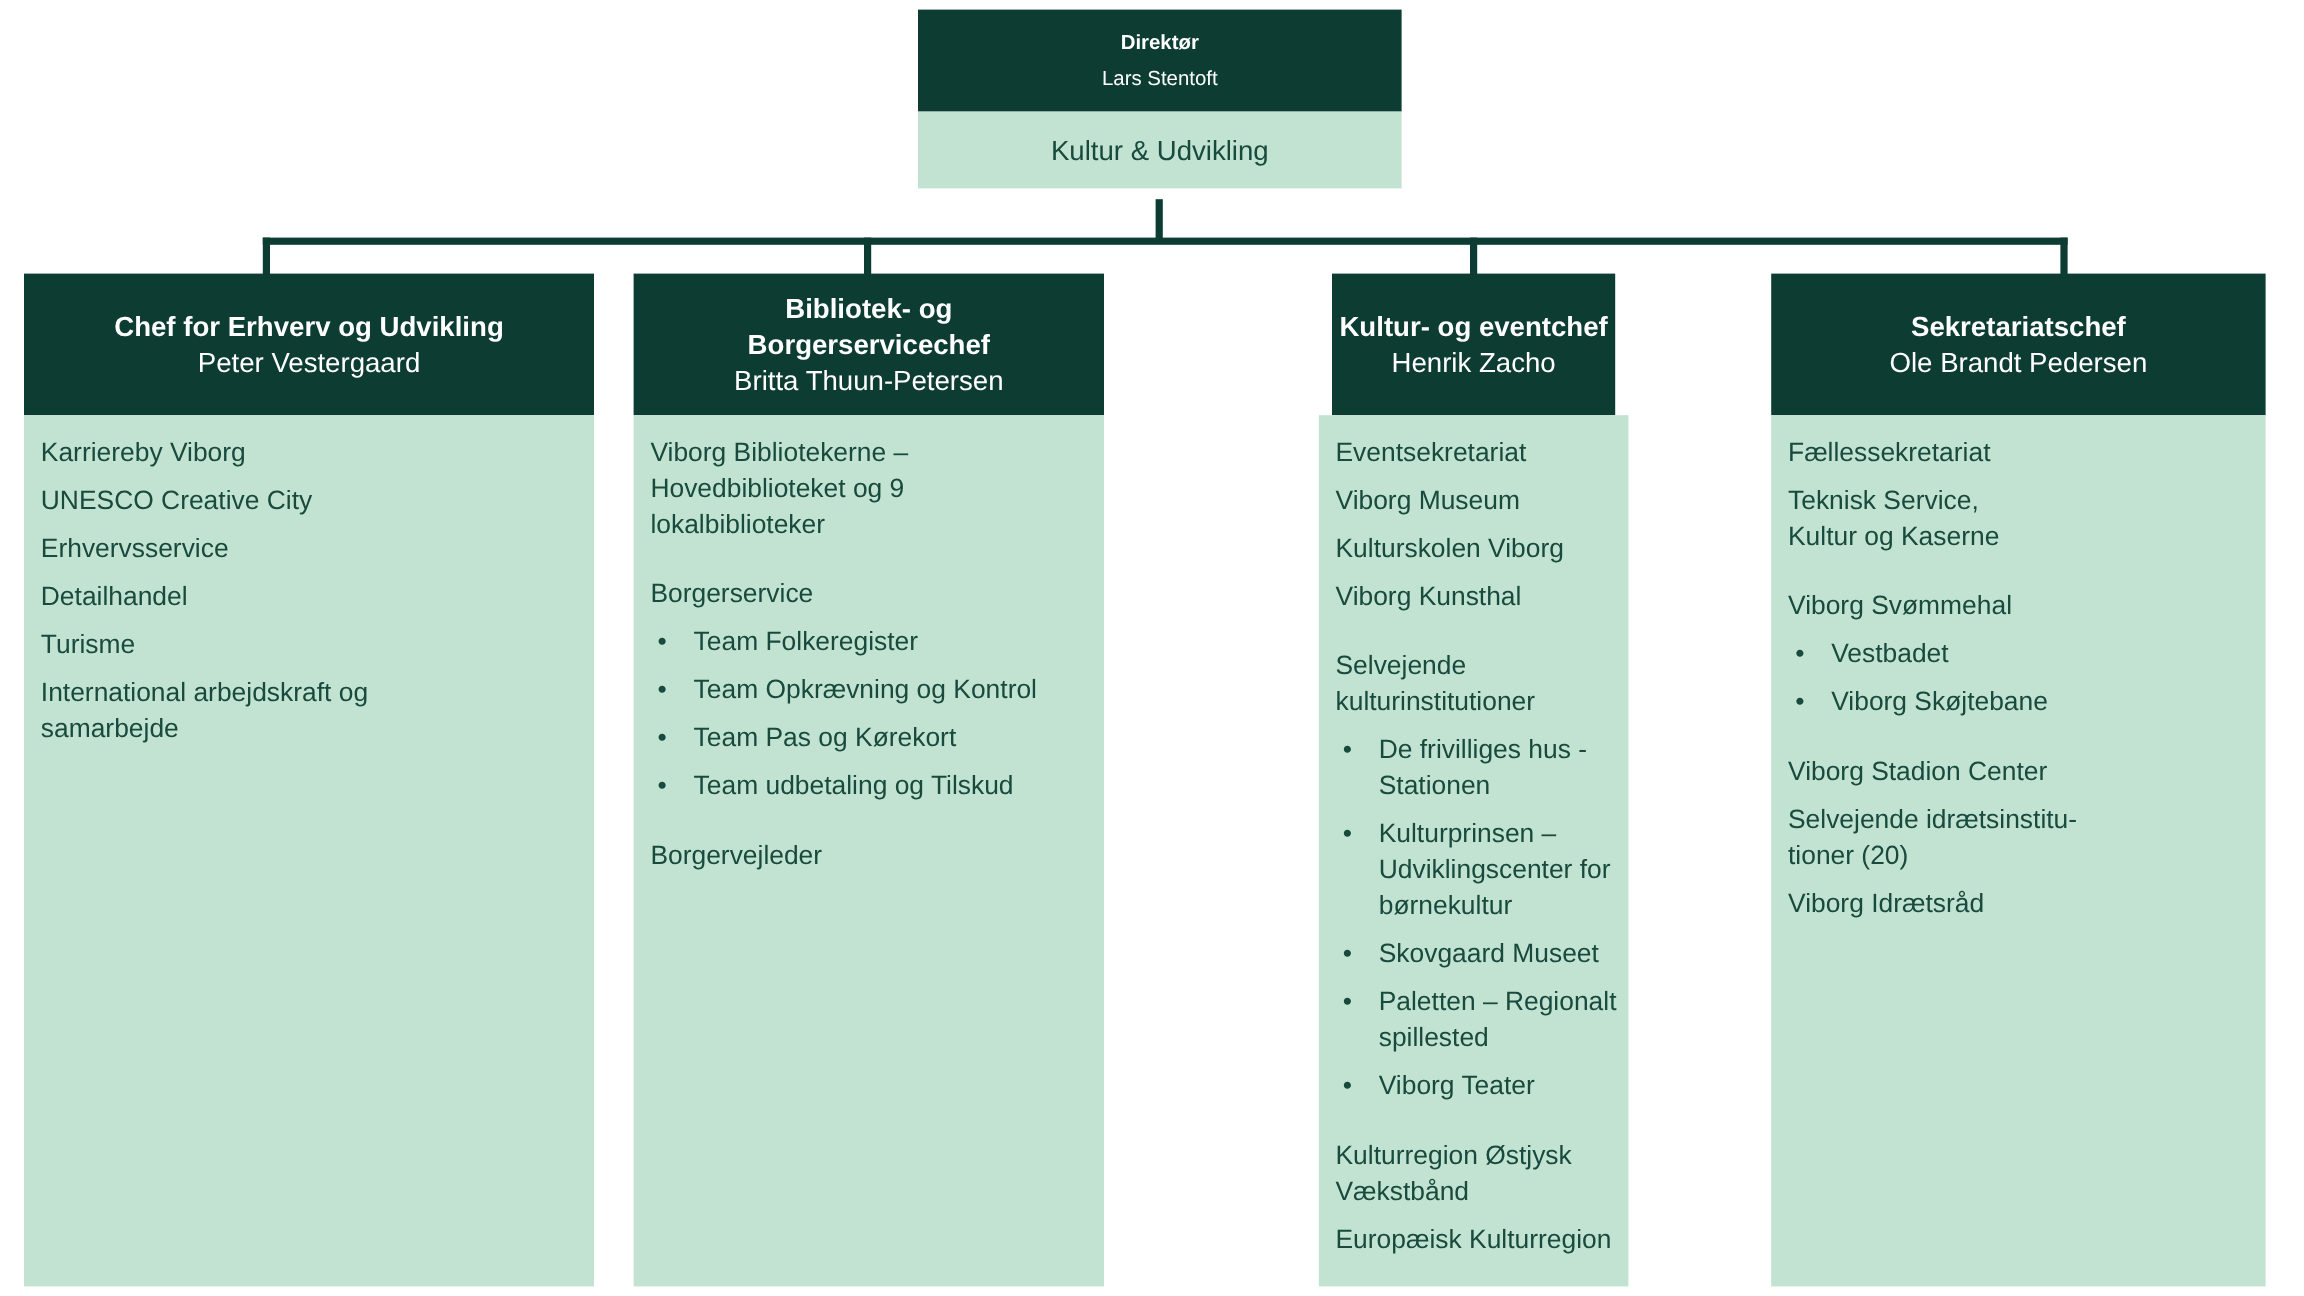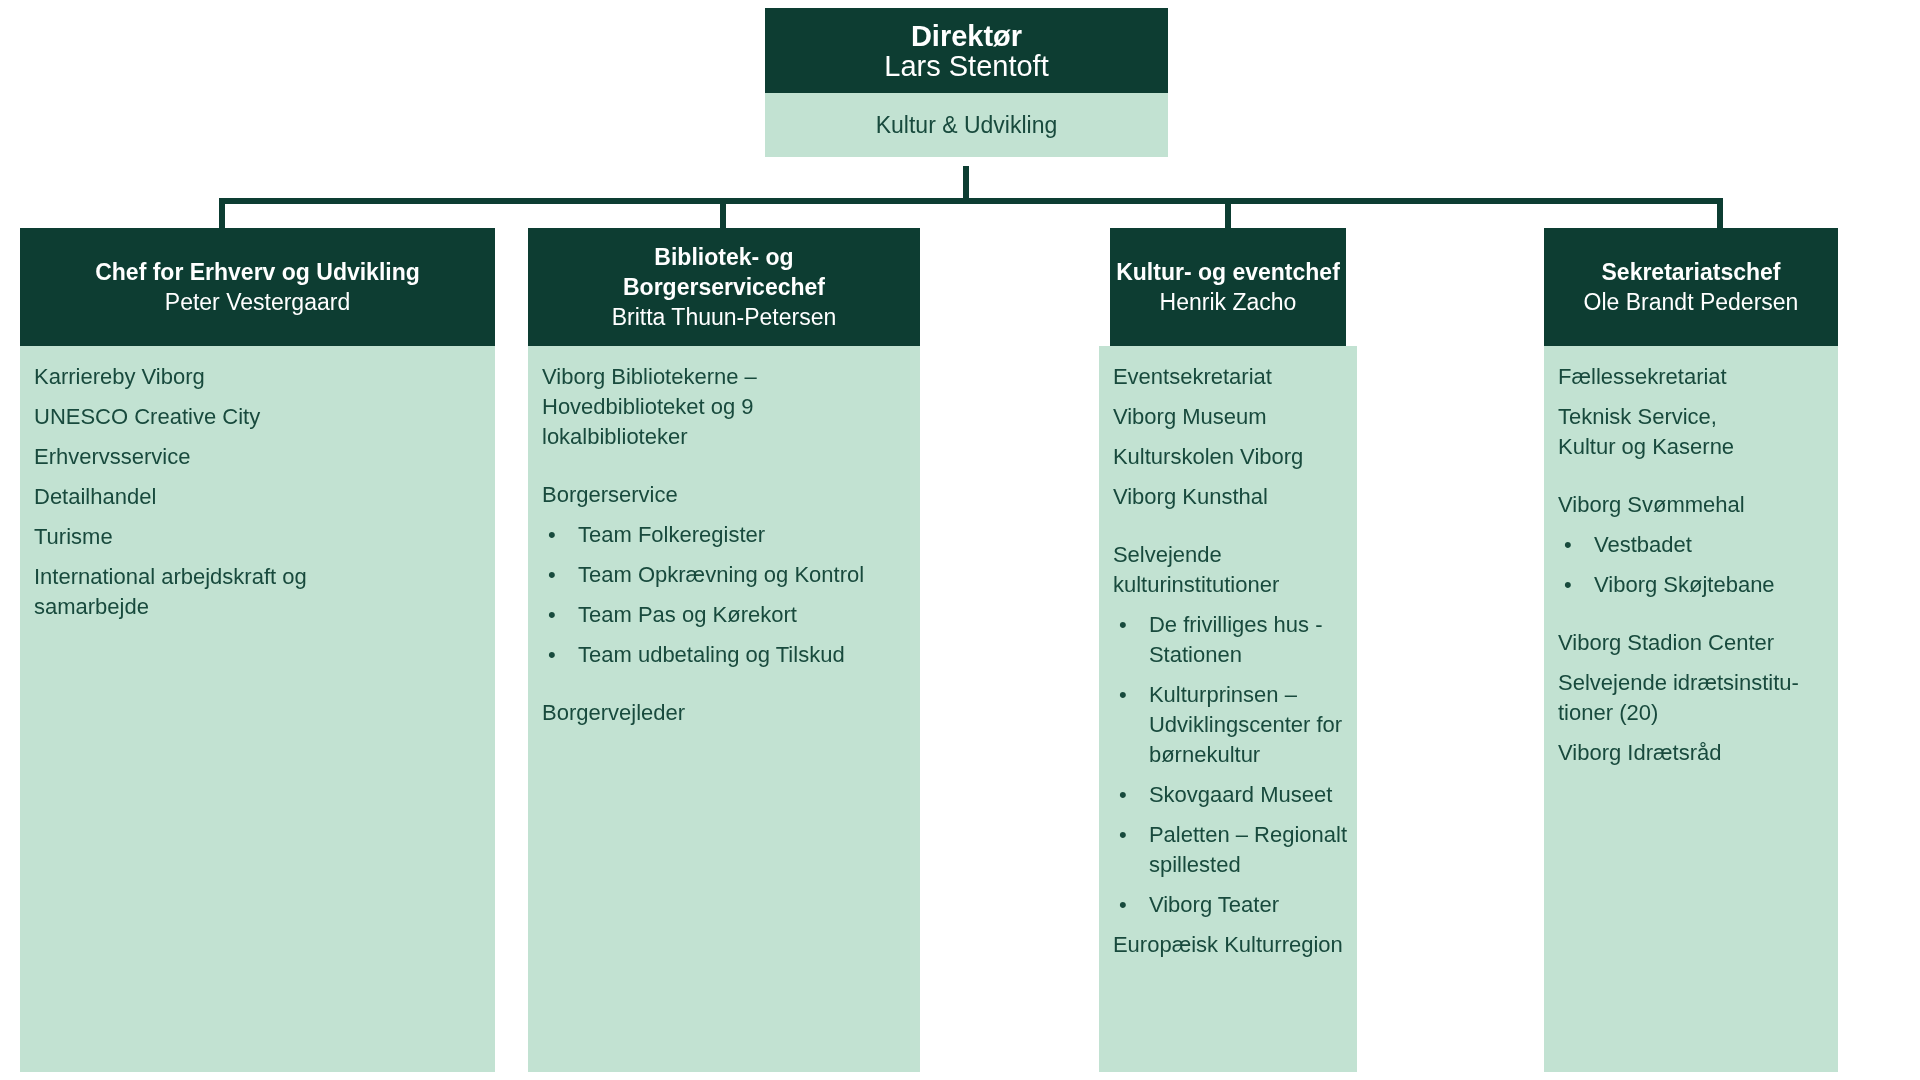--- a/index.html
+++ b/index.html
@@ -18,21 +18,21 @@
     position:relative;
     overflow:hidden;
   }
   .canvas{position:absolute;inset:0;}
 
   
   .root-box{position:absolute;left:765px;top:8px;width:403px;}
   .root-header{
     background:var(--dark-green);color:var(--header-text);
     height:85px;display:flex;flex-direction:column;justify-content:center;align-items:center;
-    text-align:center;line-height:30px;font-size:29px;
+    text-align:center;line-height:30px;font-size:17px;
   }
   .root-title{font-weight:bold;}
   .dept-box{
     background:var(--light-green);color:var(--body-text);
     height:64px;display:flex;justify-content:center;align-items:center;
     font-size:23px;
   }
 
   
   .conn{position:absolute;background:var(--line);}
@@ -42,21 +42,21 @@
   .stub.s1{left:219px;}
   .stub.s2{left:720px;}
   .stub.s3{left:1225px;}
   .stub.s4{left:1717px;}
 
   
   .column{position:absolute;top:228px;height:844px;display:flex;flex-direction:column;}
   .column.c1{left:20px;width:475px;}
   .column.c2{left:528px;width:392px;}
   .column.c3{left:1032px;width:392px;align-items:center;}
-  .column.c4{left:1544px;width:294px;}
+  .column.c4{left:1476px;width:412px;}
 
   .col-header{
     background:var(--dark-green);color:var(--header-text);
     height:118px;flex:0 0 118px;
     display:flex;flex-direction:column;justify-content:center;align-items:center;
     text-align:center;font-size:23px;line-height:30px;padding:0 6px;
   }
   .col-title{font-weight:bold;white-space:pre-line;}
   .col-name{font-weight:normal;}
 
@@ -169,20 +169,22 @@
           </div>
           <div class="item bullet">
             <span class="dot">•</span>
             <span class="item-text">Paletten – Regionalt
 spillested</span>
           </div>
           <div class="item bullet">
             <span class="dot">•</span>
             <span class="item-text">Viborg Teater</span>
           </div>
+          <div class="item gap">Kulturregion Østjysk
+Vækstbånd</div>
           <div class="item">Europæisk Kulturregion</div>
         </div>
     </div>
 
     <div class="column c4">
       <div class="col-header">
         <div class="col-title">Sekretariatschef</div>
         <div class="col-name">Ole Brandt Pedersen</div>
       </div>
       <div class="col-body">

